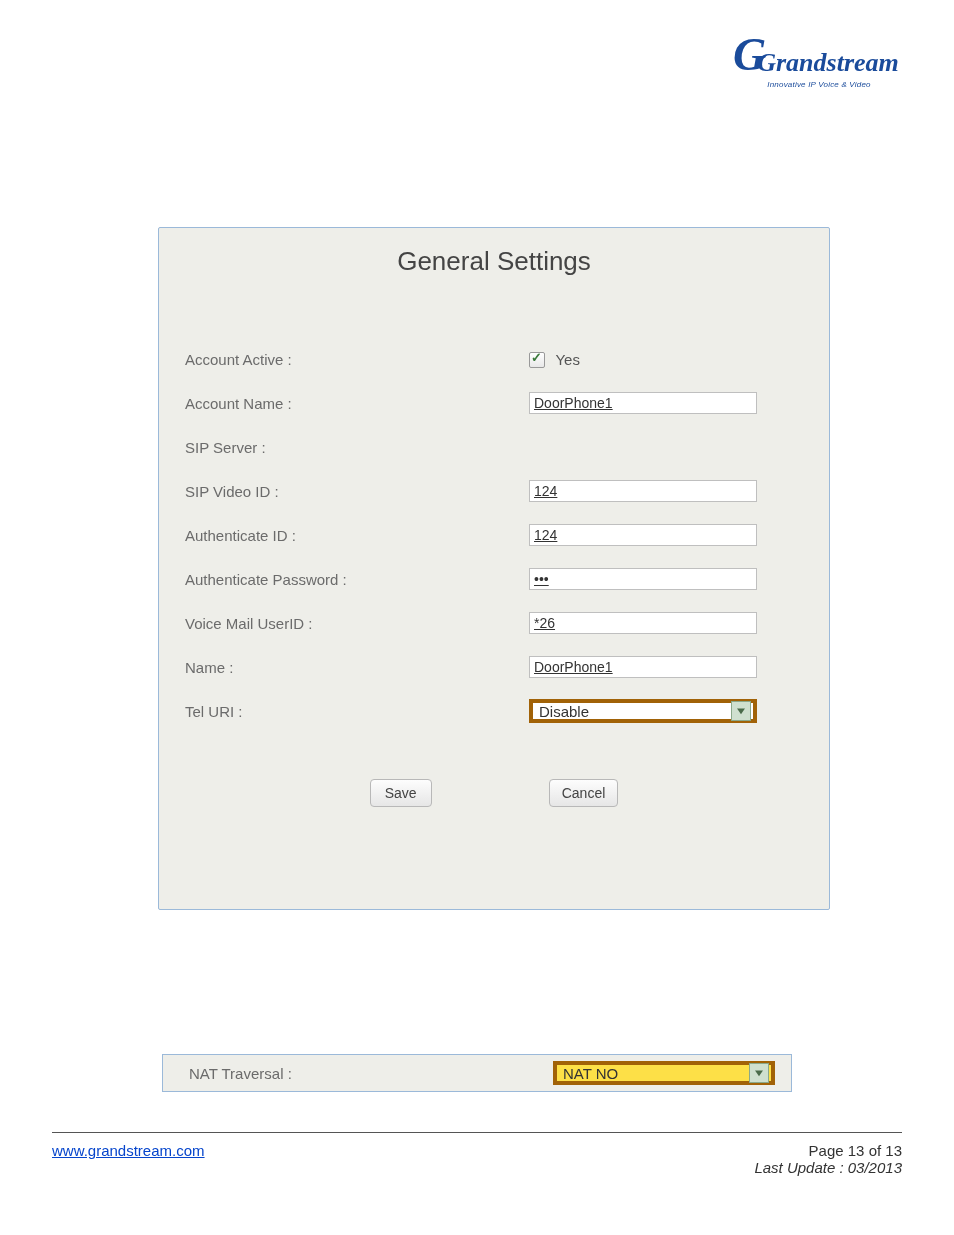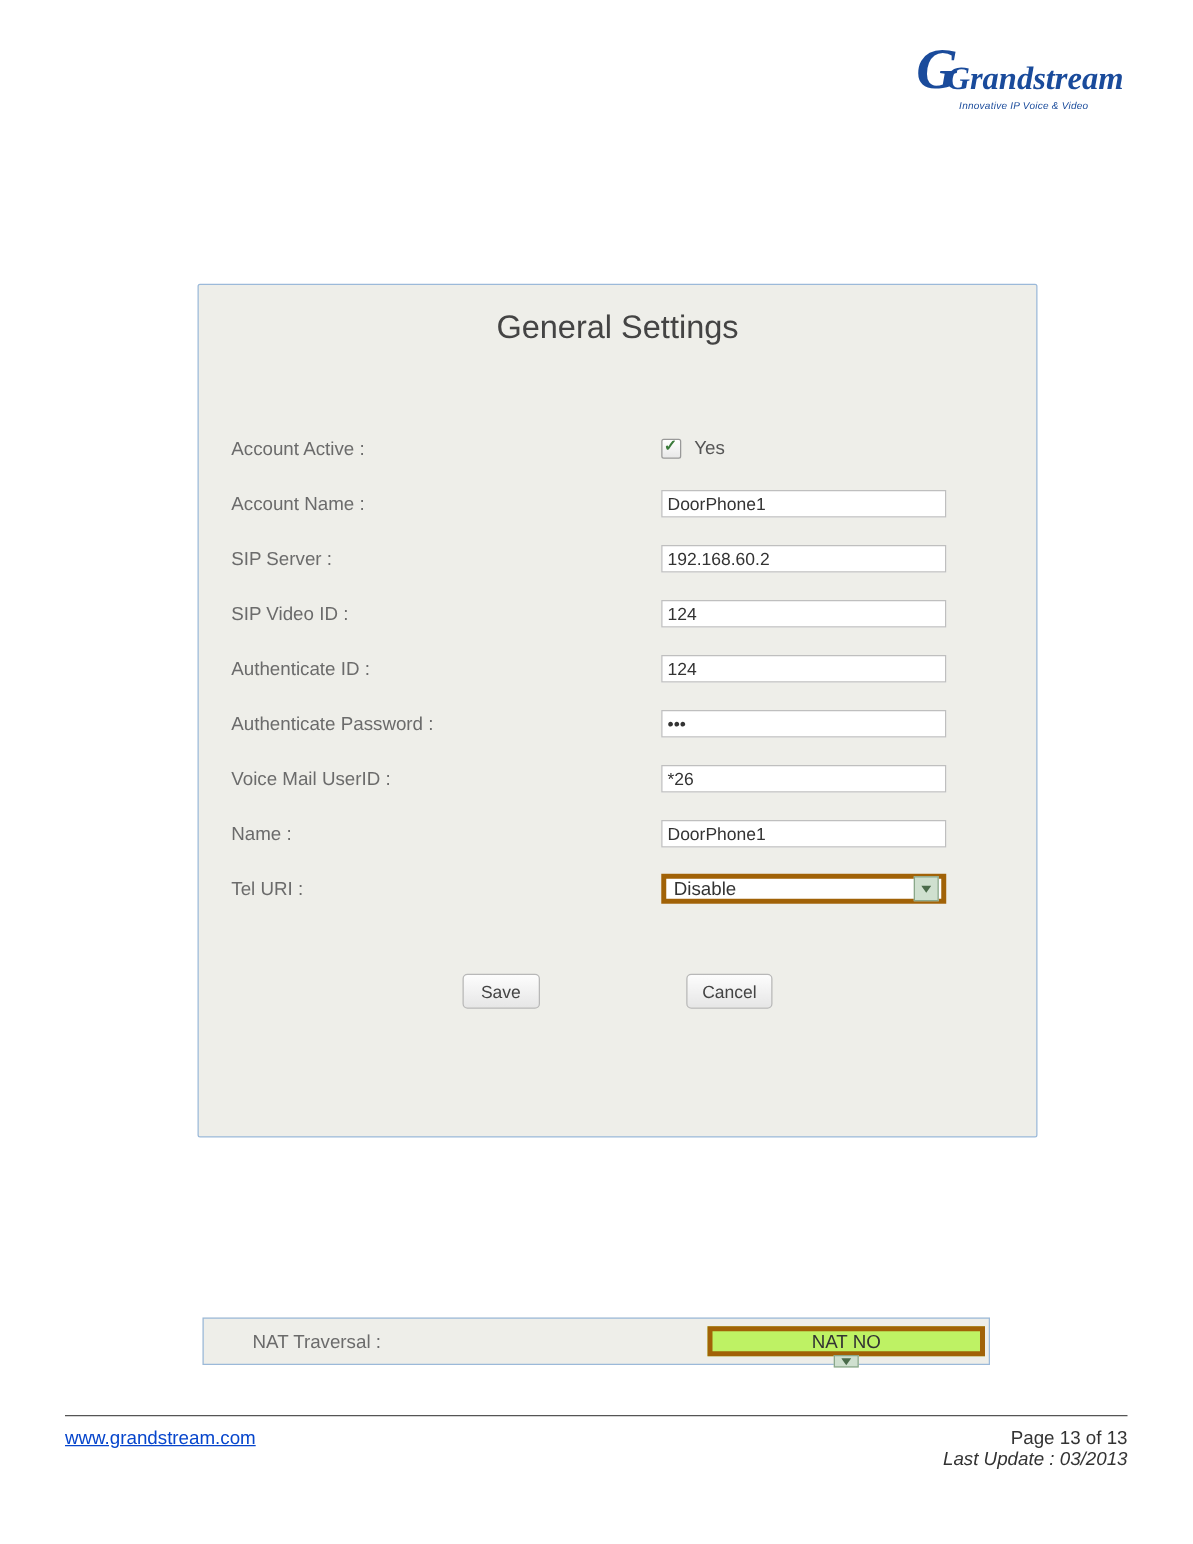--- a/index.html
+++ b/index.html
@@ -9,34 +9,34 @@
   .logo-word{font-family:Georgia,'Times New Roman',serif;font-style:italic;font-weight:bold;font-size:26px;color:#1a4b9b;line-height:1;position:relative;padding-left:18px;}
   .logo-g{font-size:46px;position:absolute;left:-6px;top:-18px;}
   .logo-tag{font-size:8px;color:#1a4b9b;font-style:italic;margin-top:4px;letter-spacing:.2px;}
   
   .panel{position:absolute;left:158px;top:227px;width:672px;height:683px;border:1px solid #9bb9d9;background:#eeeee9;border-radius:2px;box-sizing:border-box;}
   .panel-title{text-align:center;font-size:26px;color:#444;margin-top:18px;font-weight:400;}
   .form{margin:60px 0 0 0;}
   .row{display:flex;align-items:center;height:44px;}
   .lbl{width:370px;padding-left:26px;box-sizing:border-box;color:#6b6b6b;font-size:15px;}
   .ctl{flex:1;padding-right:26px;}
-  .ctl input[type=text],.ctl input[type=password]{width:228px;height:22px;border:1px solid #bfbfbf;background:#fff;font-size:14px;padding:1px 4px;box-sizing:border-box;color:#333;font-family:inherit;}
+  .ctl input[type=text],.ctl input[type=password]{width:228px;height:22px;border:1px solid #bfbfbf;background:#fff;font-size:14px;padding:1px 4px;box-sizing:border-box;color:#333;font-family:inherit;text-decoration:underline;}
   .chk{display:inline-block;width:14px;height:14px;border:1px solid #999;background:linear-gradient(#fff,#e8e8e8);border-radius:2px;vertical-align:middle;margin-right:6px;position:relative;}
   .chk.checked::after{content:"✓";position:absolute;left:1px;top:-3px;font-size:13px;color:#3a7a3a;font-weight:bold;}
   .chk-label{vertical-align:middle;color:#555;font-size:15px;}
   .select{width:228px;height:24px;border:4px solid #a16207;background:#fff;display:flex;align-items:center;box-sizing:border-box;}
   .select .sel-text{flex:1;padding:0 6px;font-size:15px;color:#333;}
   .sel-arrow{width:18px;height:18px;background:#cfe0cf;border:1px solid #8aa88a;margin:2px;display:flex;align-items:center;justify-content:center;}
   .sel-arrow svg{width:8px;height:8px;}
   .buttons{display:flex;justify-content:center;gap:117px;margin-top:46px;}
   .btn{min-width:62px;height:28px;border:1px solid #b8b8b8;border-radius:4px;background:linear-gradient(#fdfdfd,#e6e6e6);font-size:14px;color:#444;cursor:pointer;padding:0 12px;}
   
   .nat-strip{position:absolute;left:162px;top:1054px;width:630px;height:38px;border:1px solid #9bb9d9;background:#eeeee9;display:flex;align-items:center;box-sizing:border-box;}
-  .nat-strip .lbl{width:390px;margin-left:13px;}
-  .nat-strip .select{width:222px;background:#bef264;flex-direction:column;}
+  .nat-strip .lbl{width:390px;}
+  .nat-strip .select{width:222px;background:#fde047;}
   
   .hr{position:absolute;left:52px;right:52px;top:1132px;border-top:1px solid #555;}
   .footer{position:absolute;left:52px;right:52px;top:1142px;display:flex;justify-content:space-between;font-size:15px;}
   .footer a{color:#0645cc;}
   .footer .right{text-align:right;}
   .footer .last-update{font-style:italic;}
 </style>
 </head>
 <body>
 
@@ -59,21 +59,20 @@
         </div>
       </div>
 
       <div class="row">
         <div class="lbl">Account Name :</div>
         <div class="ctl"><input type="text" value="DoorPhone1" style=""></div>
       </div>
 
       <div class="row">
         <div class="lbl">SIP Server :</div>
-        <div class="ctl"><input type="text" value="192.168.60.2" style=""></div>
       </div>
 
       <div class="row">
         <div class="lbl">SIP Video ID :</div>
         <div class="ctl"><input type="text" value="124" style=""></div>
       </div>
 
       <div class="row">
         <div class="lbl">Authenticate ID :</div>
         <div class="ctl"><input type="text" value="124" style=""></div>

